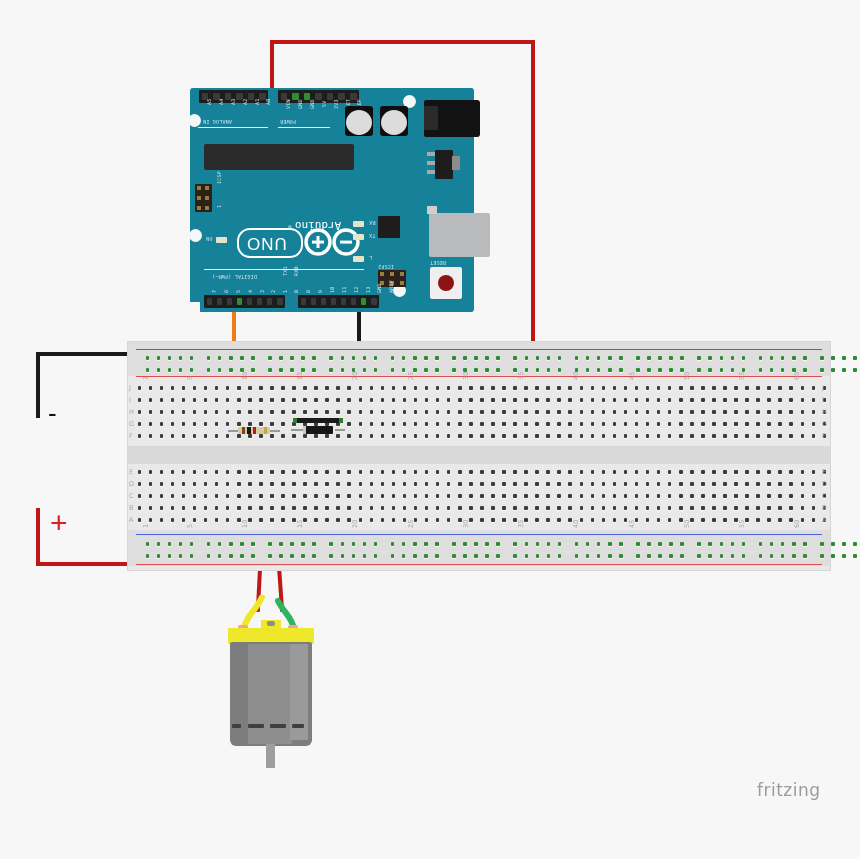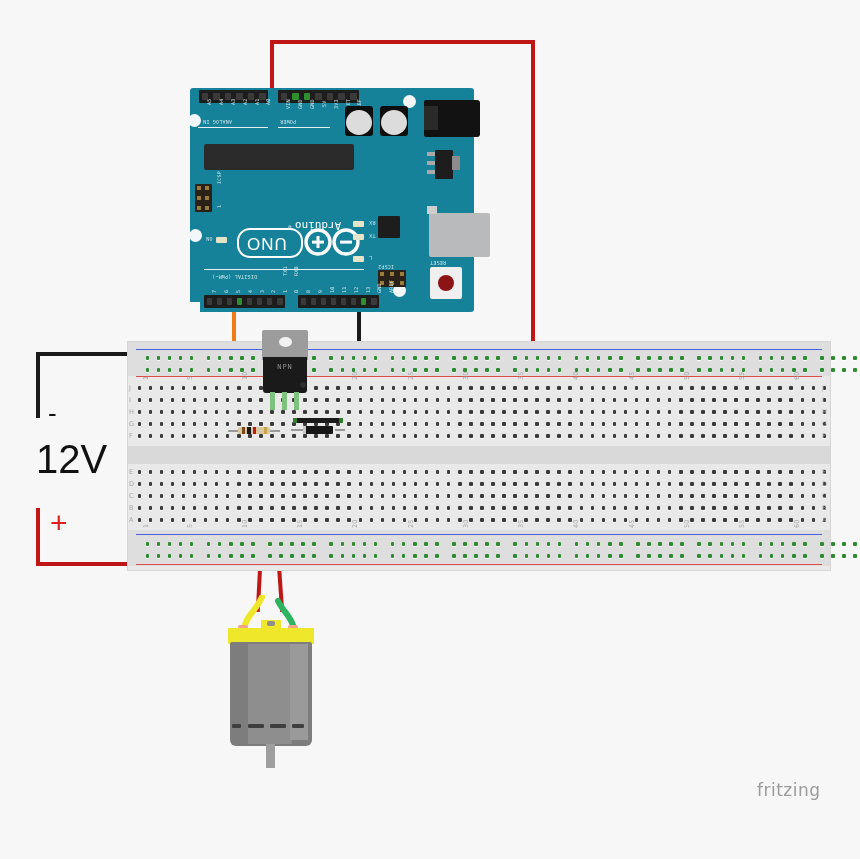--- a/index.html
+++ b/index.html
@@ -1218,30 +1218,20 @@
         <div class="bblbl rot" style="left: 499.7px; top: 186px;">45</div>
         <div class="bblbl rot" style="left: 554.95px; top: 38px;">50</div>
         <div class="bblbl rot" style="left: 554.95px; top: 186px;">50</div>
         <div class="bblbl rot" style="left: 610.2px; top: 38px;">55</div>
         <div class="bblbl rot" style="left: 610.2px; top: 186px;">55</div>
         <div class="bblbl rot" style="left: 665.45px; top: 38px;">60</div>
         <div class="bblbl rot" style="left: 665.45px; top: 186px;">60</div>
       </div>
   </div>
 
-  <div id="npn">
-    <div class="tab"></div>
-    <div class="tabhole"></div>
-    <div class="body"></div>
-    <div class="mark">NPN</div>
-    <div class="chamf"></div>
-    <div class="leg" style="left:8px;"></div>
-    <div class="leg" style="left:20px;"></div>
-    <div class="leg" style="left:32px;"></div>
-  </div>
 
   <div class="resistor" style="left:228px;top:427px;width:52px;">
     <div class="lead" style="left:0;width:12px;"></div>
     <div class="lead" style="right:0;width:12px;"></div>
     <div class="bd" style="left:10px;width:32px;"></div>
     <div class="bnd" style="left:14px;width:3px;background:#7a4a1e;"></div>
     <div class="bnd" style="left:19px;width:4px;background:#161616;"></div>
     <div class="bnd" style="left:25px;width:3px;background:#c01616;"></div>
     <div class="bnd" style="left:36px;width:3px;background:#c8a44a;"></div>
   </div>
@@ -1251,21 +1241,20 @@
     <div class="lead" style="right:0;width:10px;"></div>
     <div class="bd" style="left:12px;width:30px;"></div>
     <div class="band" style="left:12px;"></div>
   </div>
 
   <div class="jump" style="left:293px;top:418px;width:50px;">
     <div class="e" style="left:0;"></div>
     <div class="e" style="right:0;"></div>
   </div>
 
-  <div class="lbl" id="lbl12v">12V</div>
   <div class="lbl" id="lblminus">-</div>
   <div class="lbl" id="lblplus">+</div>
 
   <svg class="abs" style="left:228px;top:595px;" width="100" height="46" viewBox="0 0 100 46">
     <path d="M34,2 C28,16 18,20 16,34" stroke="#efe82a" stroke-width="6" fill="none" stroke-linecap="round"></path>
     <path d="M50,6 C56,18 64,22 66,34" stroke="#2eb35e" stroke-width="6" fill="none" stroke-linecap="round"></path>
   </svg>
   <div class="lug" style="left:238px;top:625px;">
       <i></i>
     </div>

